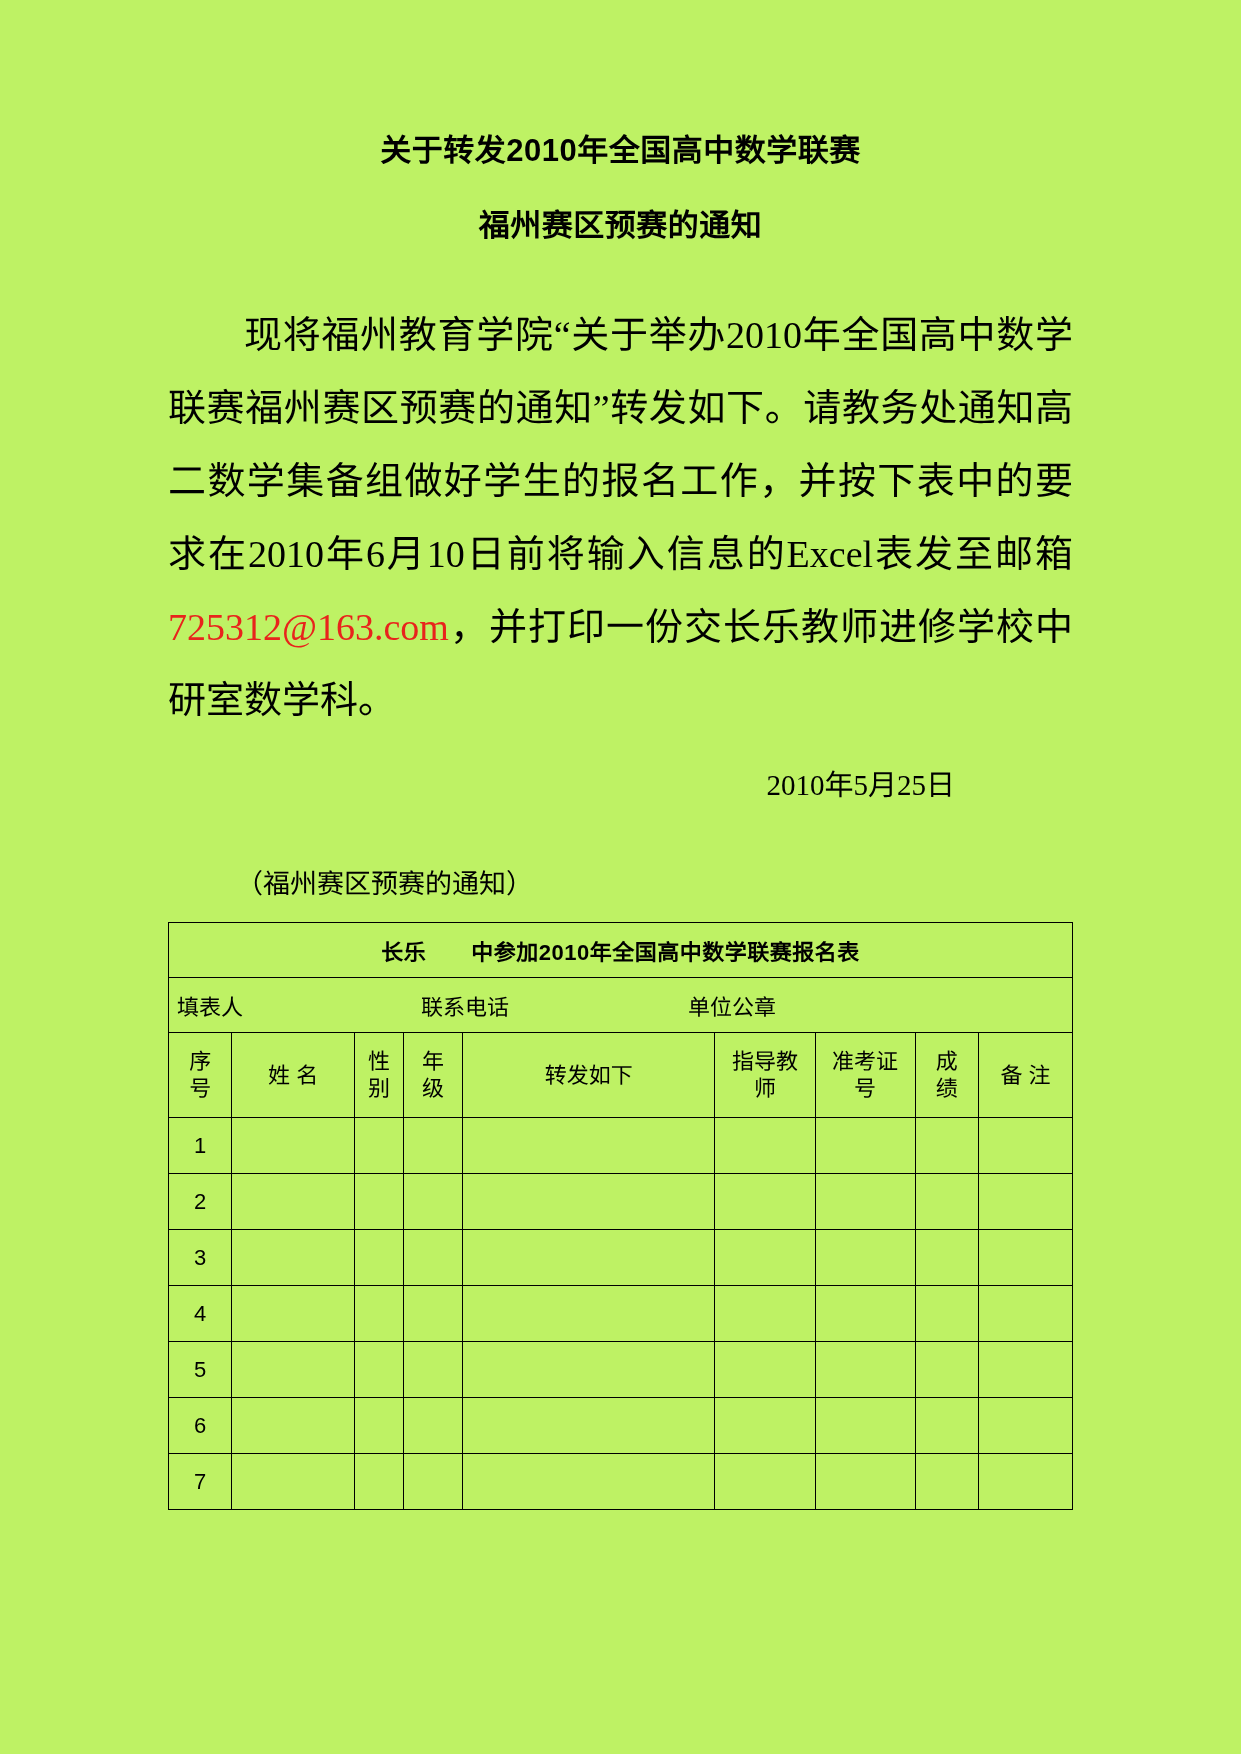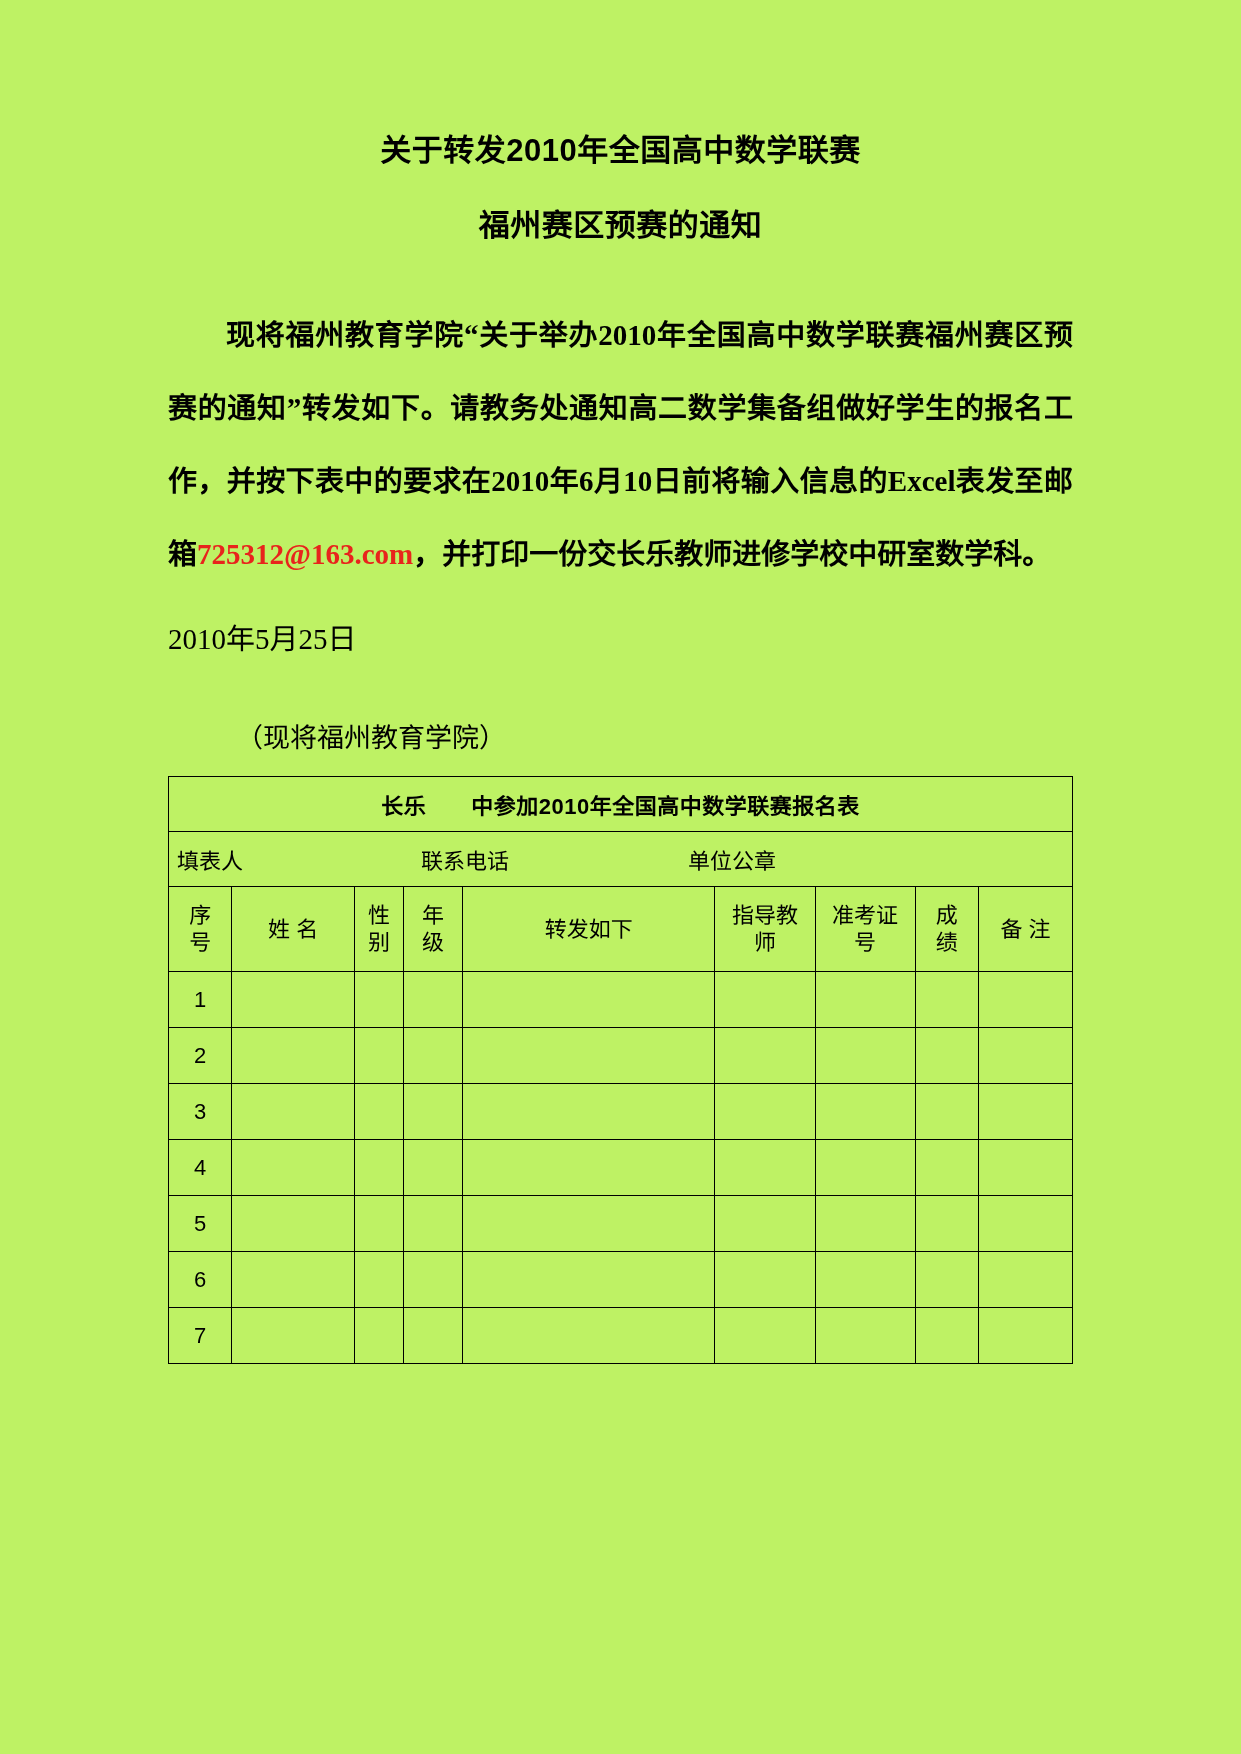--- a/index.html
+++ b/index.html
@@ -47,34 +47,33 @@
     line-height: 73px;
     text-align: justify;
     text-justify: inter-ideograph;
   }
   .salutation {
     font-size: 29px;
     line-height: 73px;
   }
   .para {
     text-indent: 2em;
-    font-size: 29px;
+    font-size: 38px;
     line-height: 73px;
     text-align: justify;
     text-justify: inter-ideograph;
-    font-weight: bold;
   }
   .email {
     color: #e8241c;
   }
   .signature-date {
     margin-top: 12px;
     font-size: 29px;
     line-height: 73px;
-    text-align: left;
+    text-align: right;
     padding-right: 118px;
   }
   .attach-note {
     margin-top: 46px;
     margin-left: 68px;
     font-family: "Liberation Sans", "DejaVu Sans", sans-serif;
     font-size: 27px;
     line-height: 1.2;
   }
 
@@ -157,21 +156,21 @@
 
     <div class="doc-title title-line-2">福州赛区预赛的通知</div>
 
     <div class="body-block">
 
       <div class="para"><span>现将福州教育学院“关于举办2010年全国高中数学联赛福州赛区预赛的通知”转发如下。请教务处通知高二数学集备组做好学生的报名工作，并按下表中的要求在2010年6月10日前将输入信息的Excel表发至邮箱</span><span class="email">725312@163.com</span><span>，并打印一份交长乐教师进修学校中研室数学科。</span></div>
     </div>
 
     <div class="signature-date">2010年5月25日</div>
 
-    <div class="attach-note">（现将福州教育学院）</div>
+    <div class="attach-note">（福州赛区预赛的通知）</div>
 
     <table class="reg-table">
       <colgroup>
         <col class="col-idx">
           <col class="col-name">
           <col class="col-sex">
         <col class="col-grade">
           <col class="col-school">
           <col class="col-teach">
         <col class="col-ticket">

